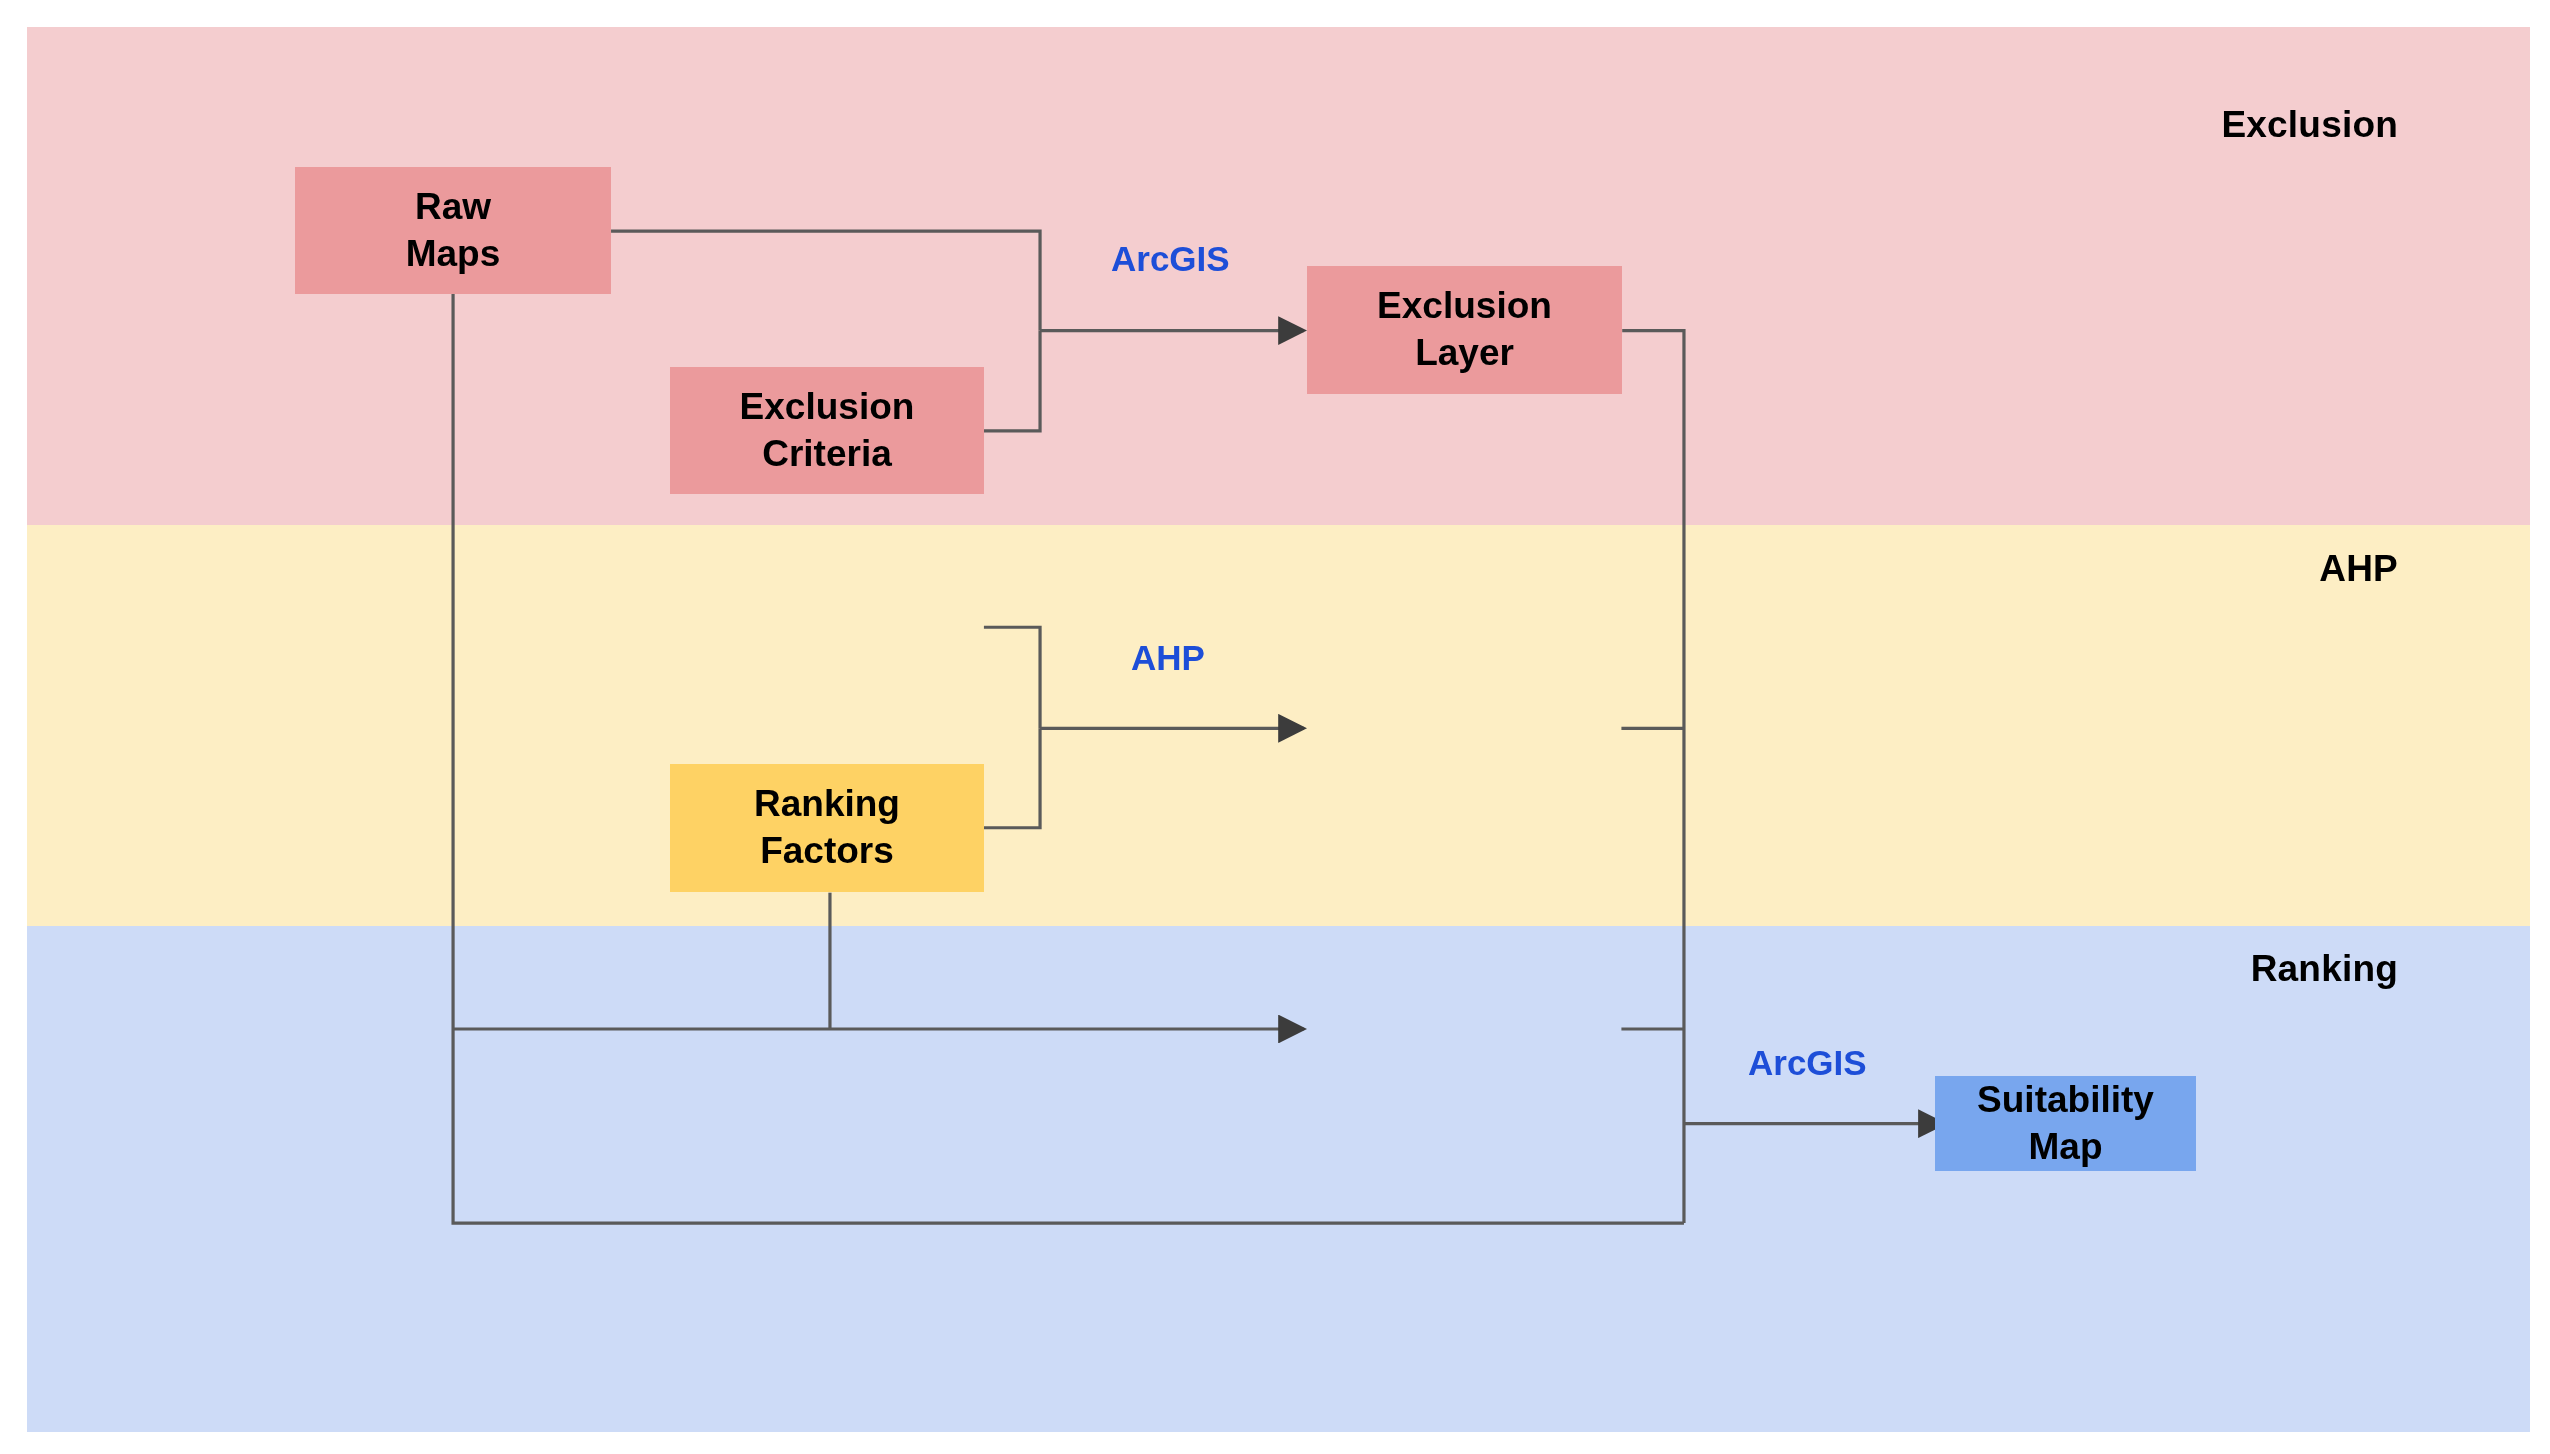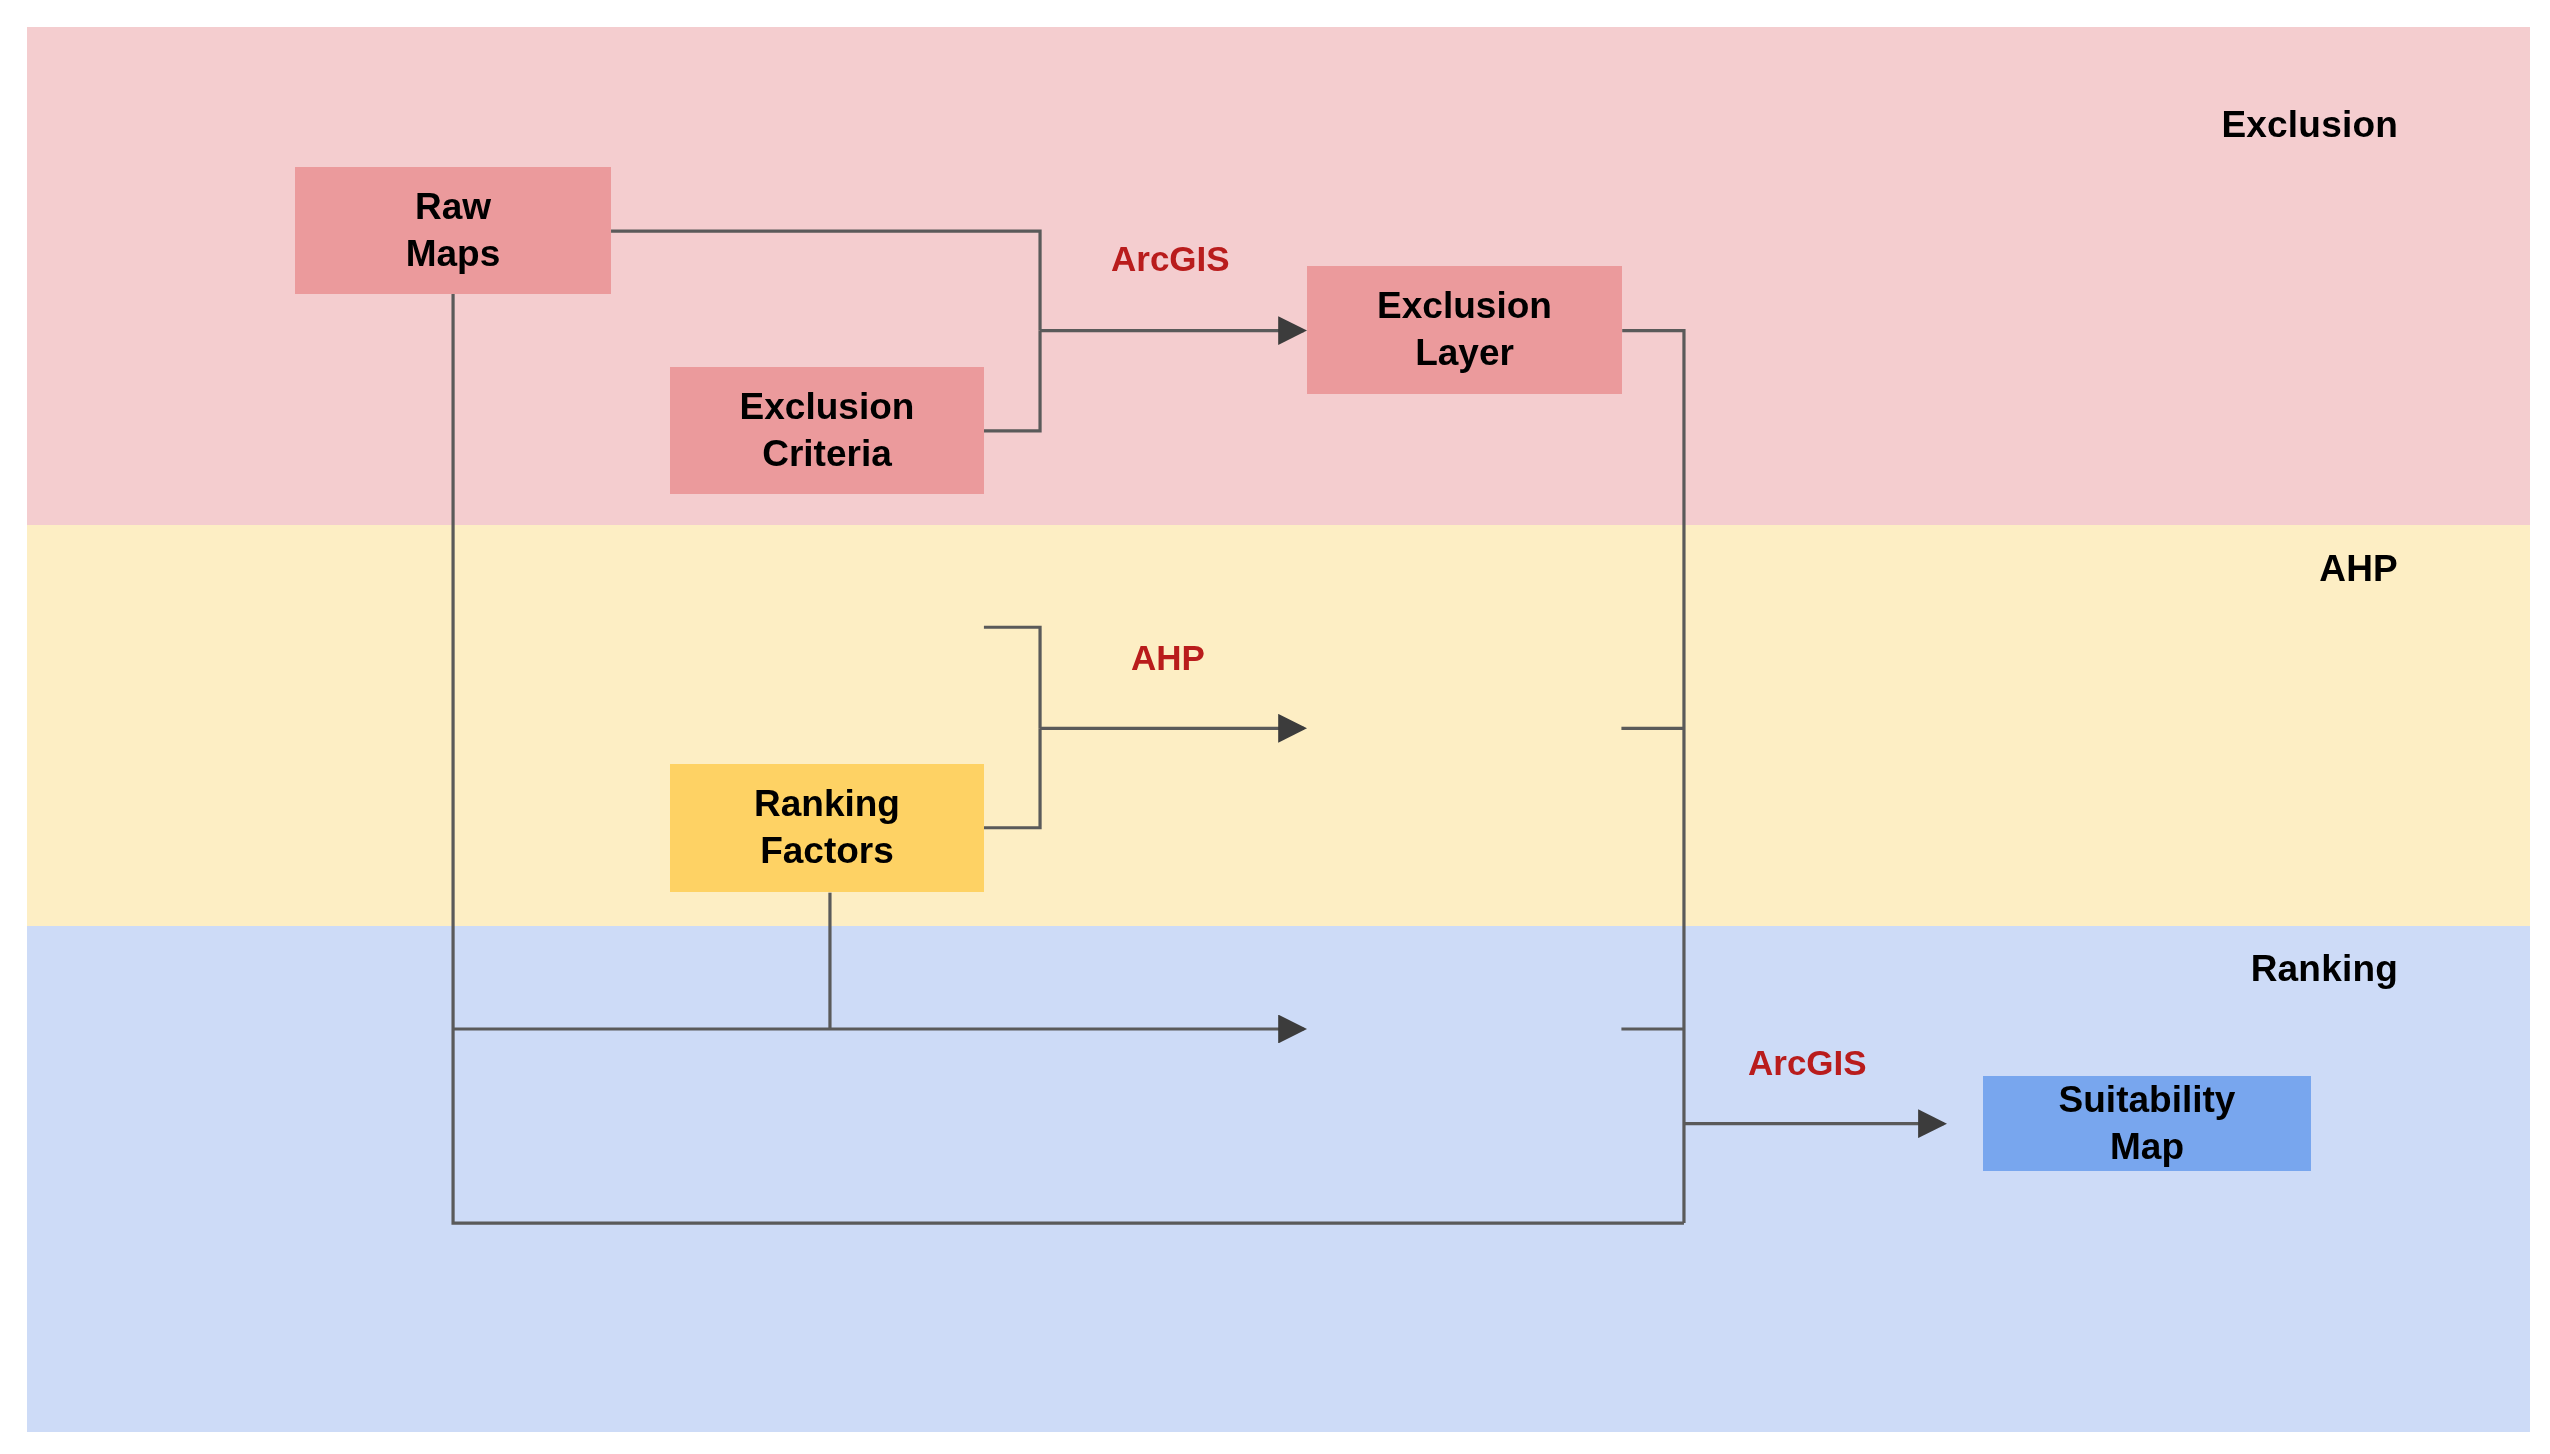--- a/index.html
+++ b/index.html
@@ -72,28 +72,28 @@
   .node.gold { background: #fed264; }
   .node.blue { background: #78a6ee; }
 
   #node-raw-maps            { left: 295px;  top: 167px;  width: 316px;  height: 127px; }
   #node-exclusion-criteria  { left: 670px;  top: 367px;  width: 314px;  height: 127px; }
   #node-exclusion-layer     { left: 1307px; top: 266px;  width: 315px;  height: 128px; }
   #node-input-respondents   { left: 670px;  top: 564px;  width: 314px;  height: 128px; }
   #node-ranking-factors     { left: 670px;  top: 764px;  width: 314px;  height: 128px; }
   #node-weights             { left: 1307px; top: 691px;  width: 314px;  height: 75px;  }
   #node-scoring-system      { left: 1307px; top: 964px; width: 314px;  height: 128px; }
-  #node-suitability-map     { left: 1983px; top: 1076px; width: 328px;  height: 95px; }
+  #node-suitability-map     { left: 1935px; top: 1076px; width: 261px;  height: 95px; }
 
   
   .edge-label {
     position: absolute;
     font-size: 35px;
     font-weight: 700;
-    color: #b91c1c;
+    color: #1d4ed8;
     white-space: nowrap;
   }
   #edge-label-arcgis-top     { left: 1111px; top: 239px; }
   #edge-label-ahp            { left: 1131px; top: 638px; }
   #edge-label-arcgis-bottom  { left: 1748px; top: 1043px; }
 
   
   #wires {
     position: absolute;
     left: 0; top: 0;

